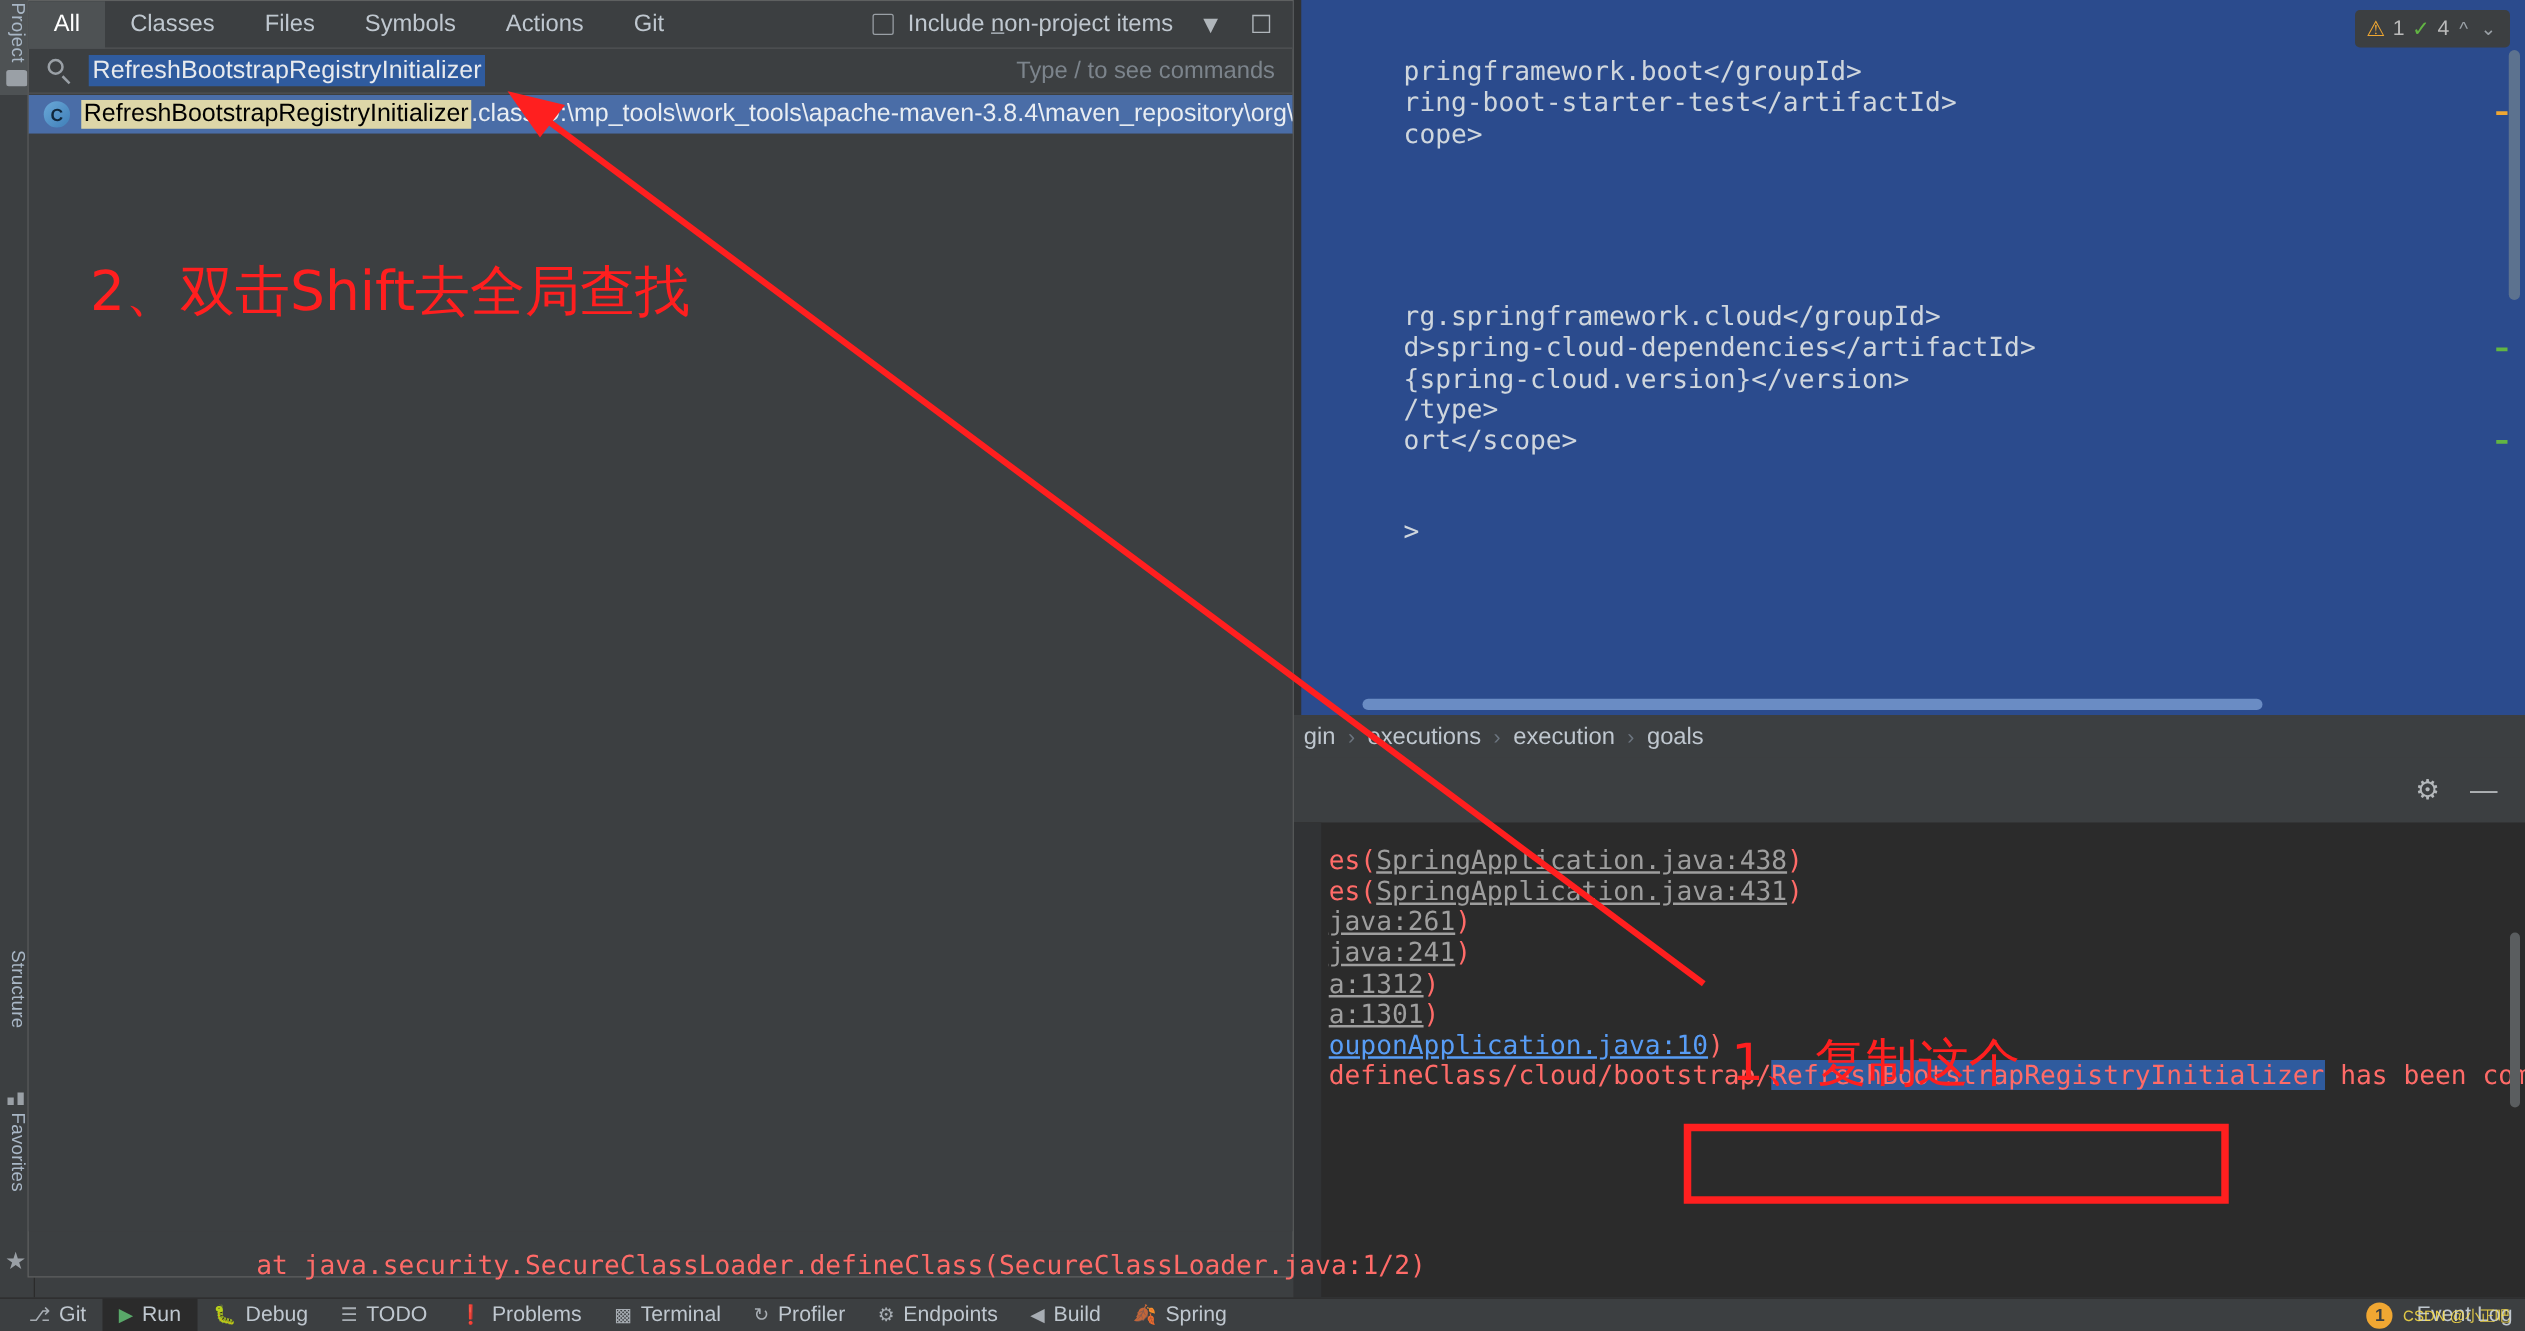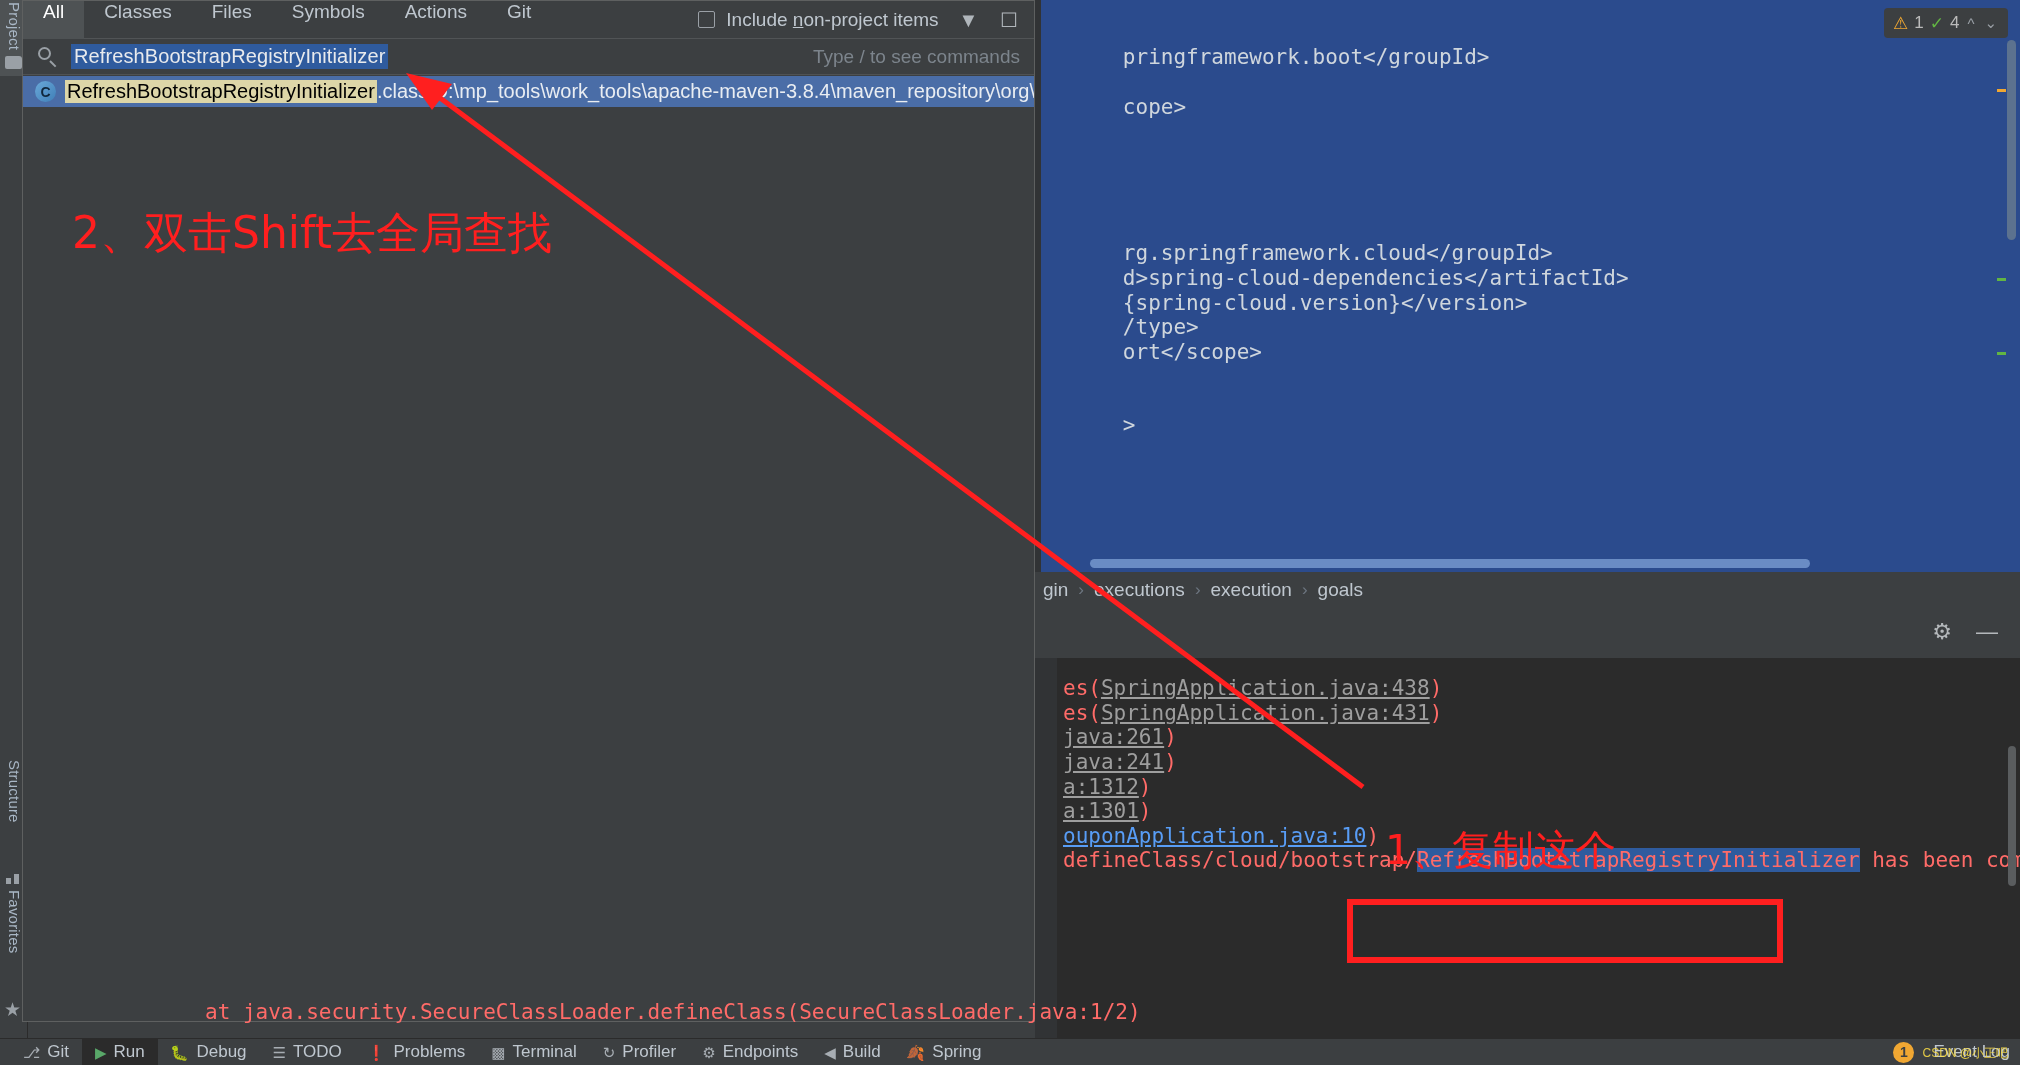--- a/index.html
+++ b/index.html
@@ -108,21 +108,21 @@
   .se-popup {
     position: absolute; left: 22px; top: 0; width: 1013px; height: 1022px;
     background: #3c3f41; border: 1px solid #5e6060;
   }
   .se-tabs {
     position: absolute; left: 0; top: 0; right: 0; height: 38px;
     background: #3c3f41; border-bottom: 1px solid #515456;
     display: flex; align-items: center;
   }
   .se-tab {
-    height: 38px; padding: 0 20px; display: flex; 
+    height: 38px; padding: 0 20px; display: flex; align-items: center;
     color: #bfc7cf; font-size: 19px; cursor: pointer;
   }
   .se-tab.active { background: #4e5254; color: #ffffff; }
   .se-tabs-right {
     margin-left: auto; display: flex; align-items: center; gap: 20px; padding-right: 16px;
   }
   .se-check {
     display: flex; align-items: center; gap: 11px;
     color: #bfc7cf; font-size: 19px; cursor: pointer;
   }
@@ -239,20 +239,23 @@
     </div>
     <div style="position:absolute;left:4px;top:1000px;color:#9aa0a6;font-size:19px;line-height:1;">★</div>
   </div>
 
   <div class="editor">
     <div class="editor-gutter"></div>
 
     <div class="code-line" style="top:21px">
       <span class="tk-plain">pringframework.boot&lt;/groupId&gt;</span>
     </div>
+    <div class="code-line" style="top:46px">
+      <span class="tk-plain">ring-boot-starter-test&lt;/artifactId&gt;</span>
+    </div>
     <div class="code-line" style="top:71px">
       <span class="tk-plain">cope&gt;</span>
     </div>
     <div class="code-line" style="top:217px">
       <span class="tk-plain">rg.springframework.cloud&lt;/groupId&gt;</span>
     </div>
     <div class="code-line" style="top:242px">
       <span class="tk-plain">d&gt;spring-cloud-dependencies&lt;/artifactId&gt;</span>
     </div>
     <div class="code-line" style="top:267px">

